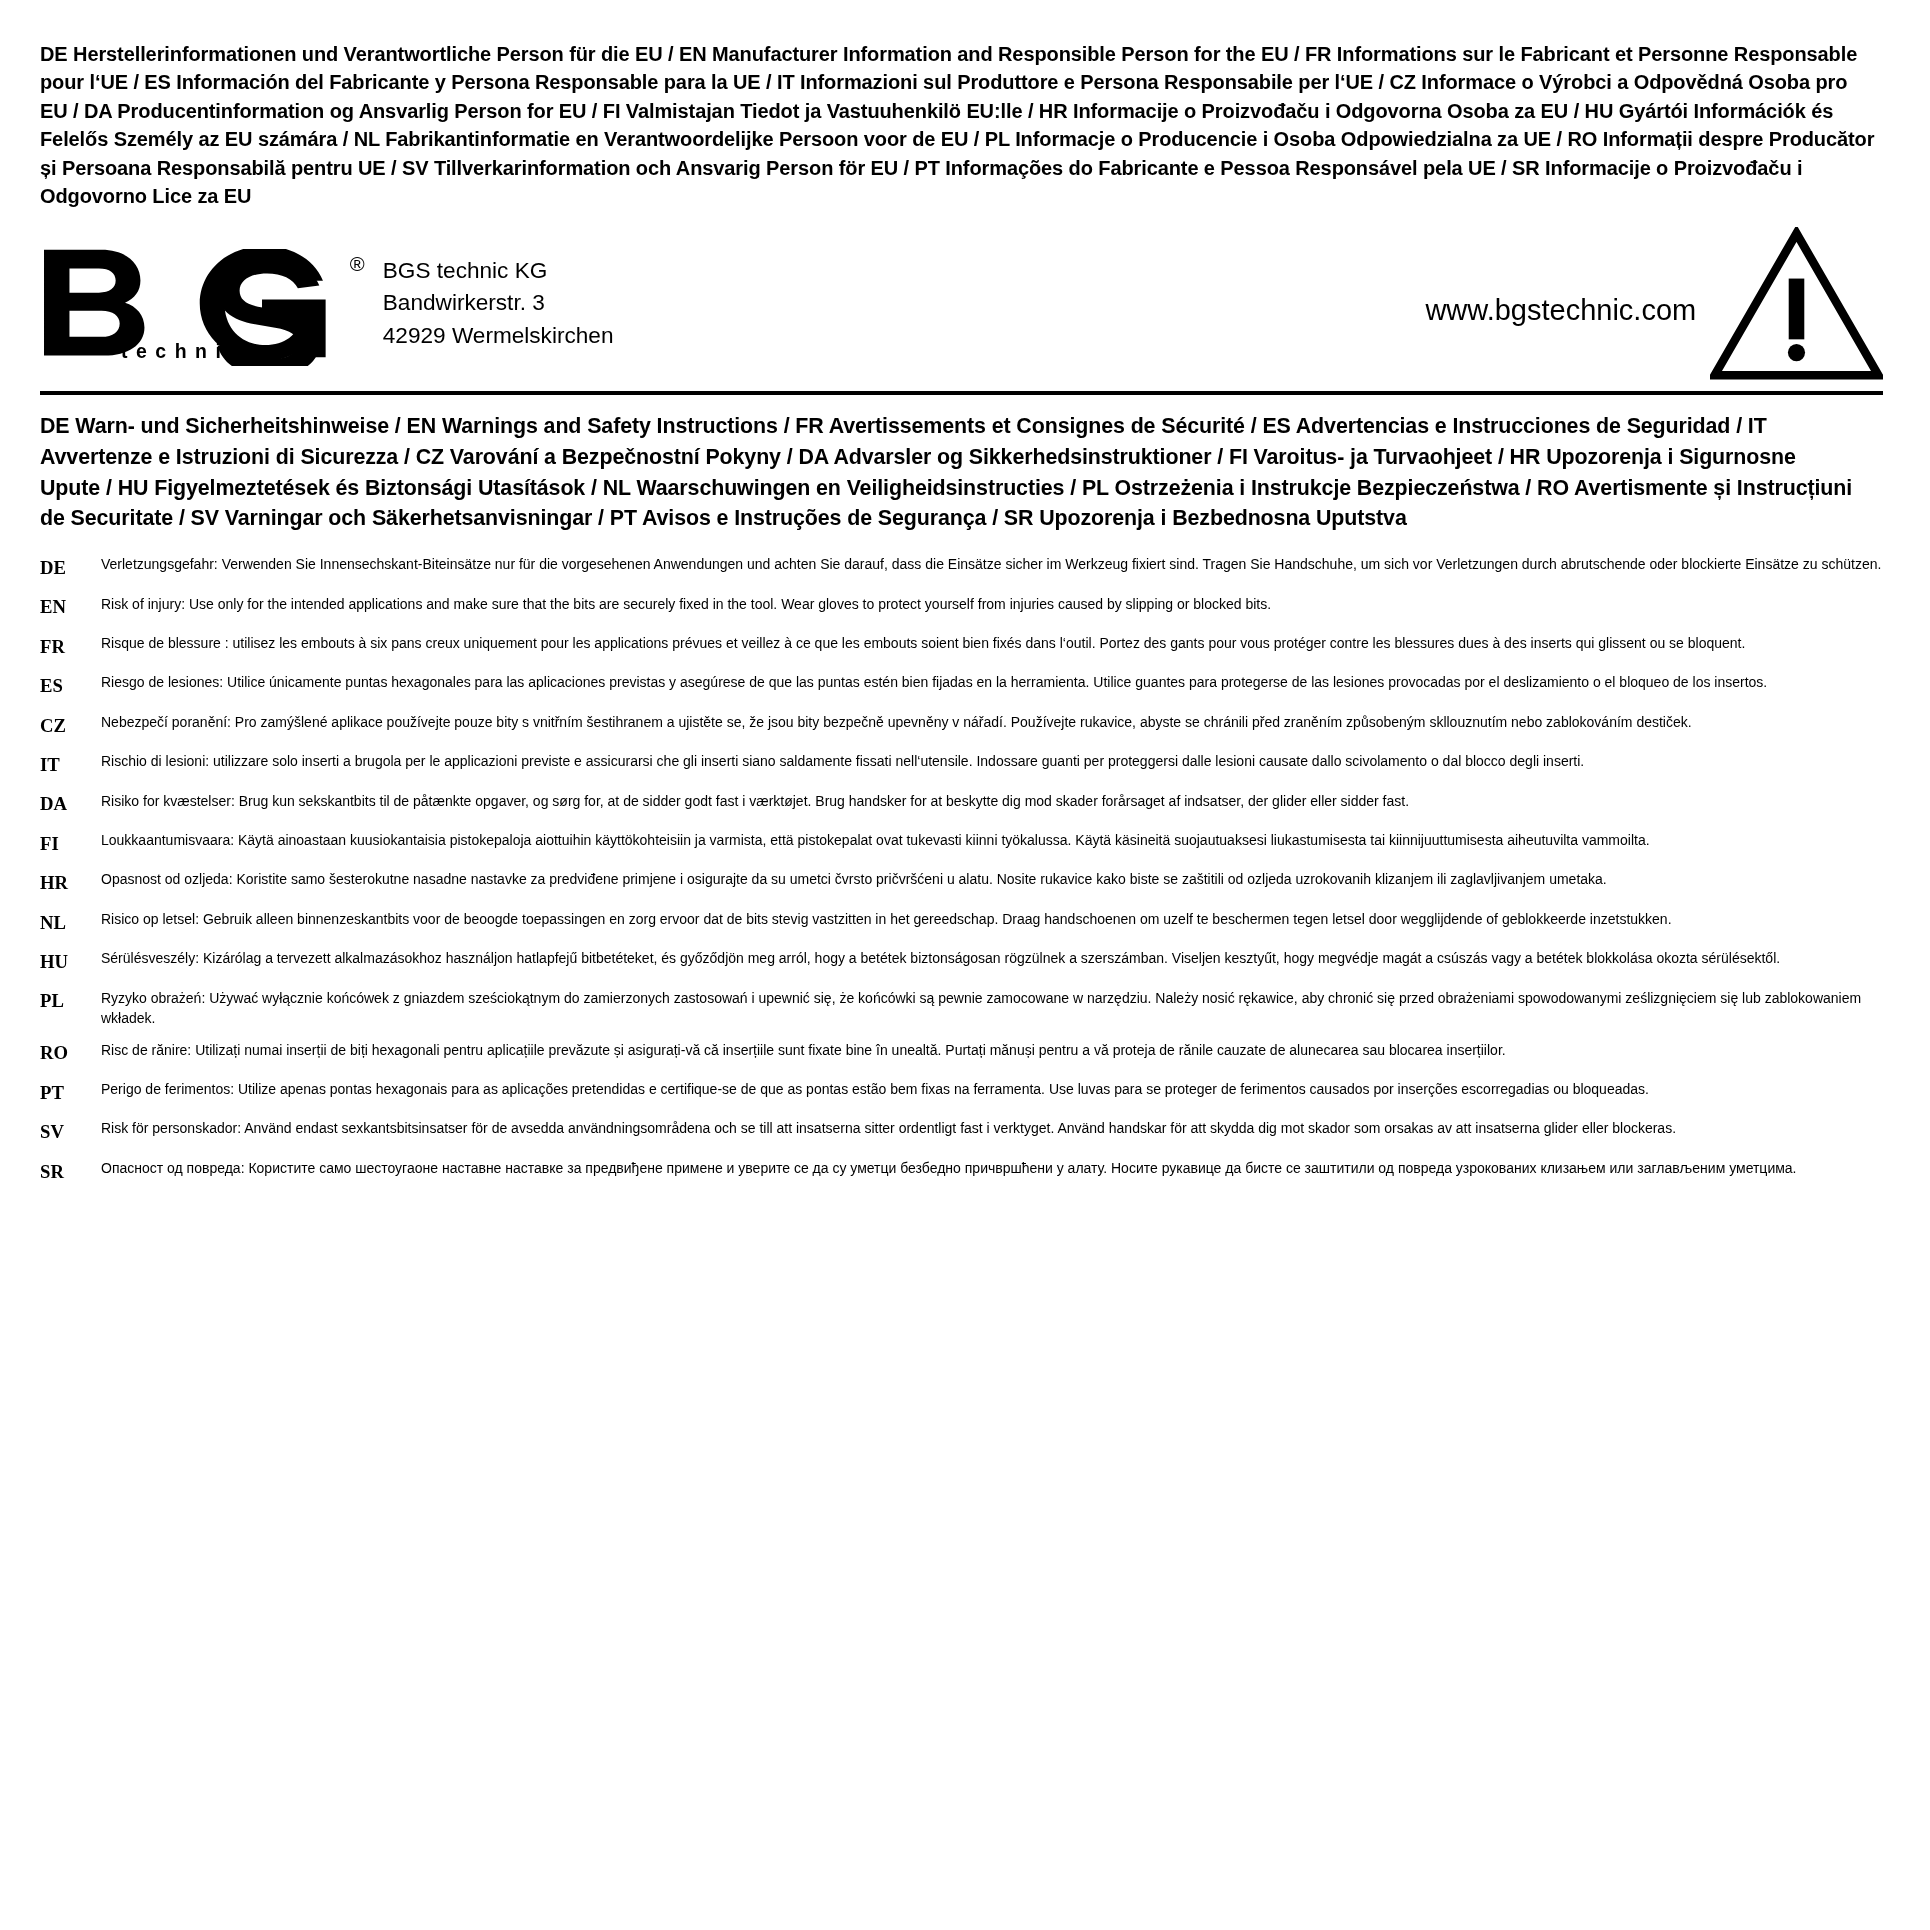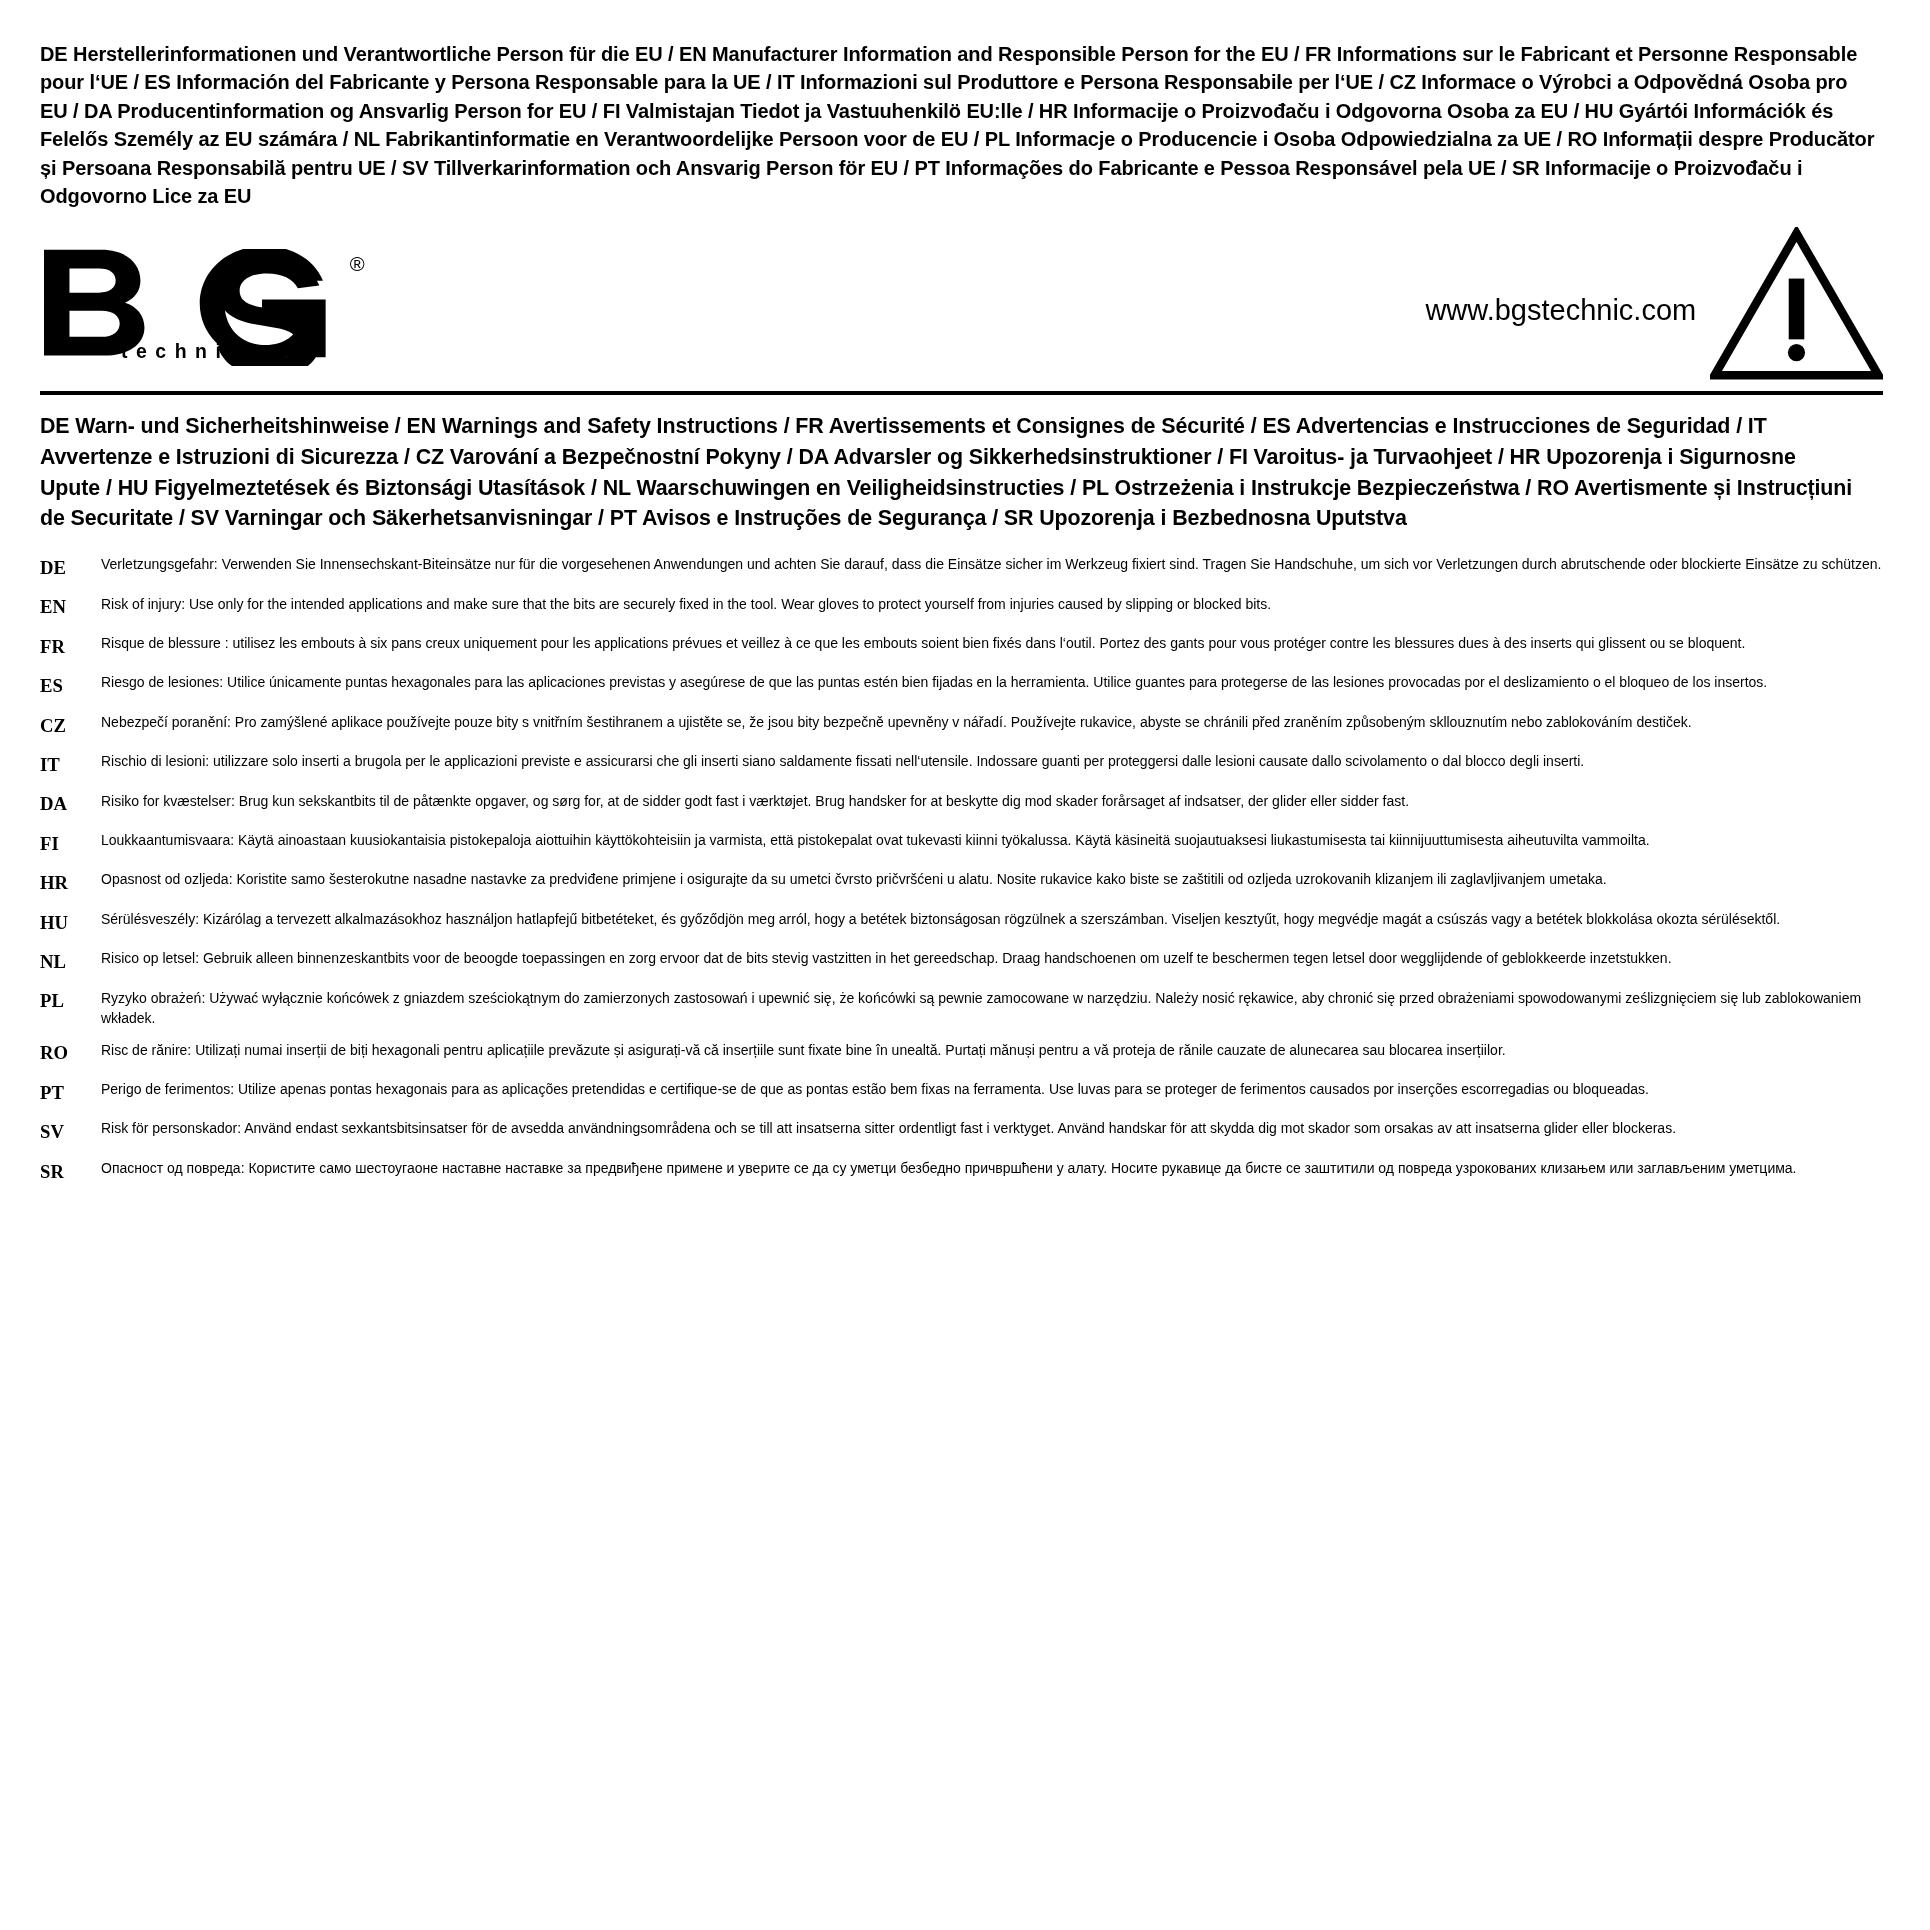--- a/index.html
+++ b/index.html
@@ -126,20 +126,23 @@
 
           <path d="M262,52 C253,34 234,24 210,24 C175,24 150,49 150,86 C150,123 175,148 211,148 C239,148 260,133 265,108 L206,108 L206,80 L301,80 L301,166 L272,166 L272,146 C259,161 238,172 209,172 C154,172 113,134 113,86 C113,38 154,0 210,0 C250,0 284,20 297,52 Z" transform="translate(108,-4) scale(0.86)"></path>
 
           <path d="M120,42 C113,28 96,20 74,20 C50,20 33,30 33,46 C33,60 44,67 67,71 L97,76 C133,82 153,97 153,124 C153,154 122,174 78,174 C38,174 8,157 0,128 L34,120 C40,138 57,148 80,148 C105,148 119,139 119,125 C119,112 110,105 86,101 L56,96 C21,90 0,73 0,47 C0,18 30,-2 74,-2 C113,-2 143,14 152,38 Z" transform="translate(228,14) scale(0.86)"></path>
         </g>
         <text x="398" y="28" font-family="'Liberation Sans', sans-serif" font-size="26" fill="#000">®</text>
         <text x="104" y="140" font-family="'Liberation Sans', sans-serif" font-size="25" font-weight="bold" letter-spacing="2" fill="#000">t e c h n i c</text>
       </svg>
     </div>
 
+    <div class="addr-block">BGS technic KG
+Bandwirkerstr. 3
+42929 Wermelskirchen</div>
 
 
     <div class="web">www.bgstechnic.com</div>
 
     <div class="warn-tri">
       <svg width="173" height="153" viewBox="0 0 222 196">
         <polygon points="111,8 216,190 6,190" fill="none" stroke="#000" stroke-width="11" stroke-linejoin="miter"></polygon>
         <rect x="101" y="66" width="20" height="78" fill="#000"></rect>
         <circle cx="111" cy="161" r="11" fill="#000"></circle>
       </svg>
@@ -190,30 +193,30 @@
       <div class="lang">FI</div>
       <div class="text">Loukkaantumisvaara: Käytä ainoastaan kuusiokantaisia pistokepaloja aiottuihin käyttökohteisiin ja varmista, että pistokepalat ovat tukevasti kiinni työkalussa. Käytä käsineitä suojautuaksesi liukastumisesta tai kiinnijuuttumisesta aiheutuvilta vammoilta.</div>
     </div>
 
     <div class="row">
       <div class="lang">HR</div>
       <div class="text">Opasnost od ozljeda: Koristite samo šesterokutne nasadne nastavke za predviđene primjene i osigurajte da su umetci čvrsto pričvršćeni u alatu. Nosite rukavice kako biste se zaštitili od ozljeda uzrokovanih klizanjem ili zaglavljivanjem umetaka.</div>
     </div>
 
     <div class="row">
+      <div class="lang">NL</div>
+      <div class="text">Risico op letsel: Gebruik alleen binnenzeskantbits voor de beoogde toepassingen en zorg ervoor dat de bits stevig vastzitten in het gereedschap. Draag handschoenen om uzelf te beschermen tegen letsel door wegglijdende of geblokkeerde inzetstukken.</div>
+    </div>
+
+    <div class="row">
       <div class="lang">HU</div>
       <div class="text">Sérülésveszély: Kizárólag a tervezett alkalmazásokhoz használjon hatlapfejű bitbetéteket, és győződjön meg arról, hogy a betétek biztonságosan rögzülnek a szerszámban. Viseljen kesztyűt, hogy megvédje magát a csúszás vagy a betétek blokkolása okozta sérülésektől.</div>
     </div>
 
     <div class="row">
-      <div class="lang">NL</div>
-      <div class="text">Risico op letsel: Gebruik alleen binnenzeskantbits voor de beoogde toepassingen en zorg ervoor dat de bits stevig vastzitten in het gereedschap. Draag handschoenen om uzelf te beschermen tegen letsel door wegglijdende of geblokkeerde inzetstukken.</div>
-    </div>
-
-    <div class="row">
       <div class="lang">PL</div>
       <div class="text">Ryzyko obrażeń: Używać wyłącznie końcówek z gniazdem sześciokątnym do zamierzonych zastosowań i upewnić się, że końcówki są pewnie zamocowane w narzędziu. Należy nosić rękawice, aby chronić się przed obrażeniami spowodowanymi ześlizgnięciem się lub zablokowaniem wkładek.</div>
     </div>
 
     <div class="row">
       <div class="lang">RO</div>
       <div class="text">Risc de rănire: Utilizați numai inserții de biți hexagonali pentru aplicațiile prevăzute și asigurați-vă că inserțiile sunt fixate bine în unealtă. Purtați mănuși pentru a vă proteja de rănile cauzate de alunecarea sau blocarea inserțiilor.</div>
     </div>
 
     <div class="row">

